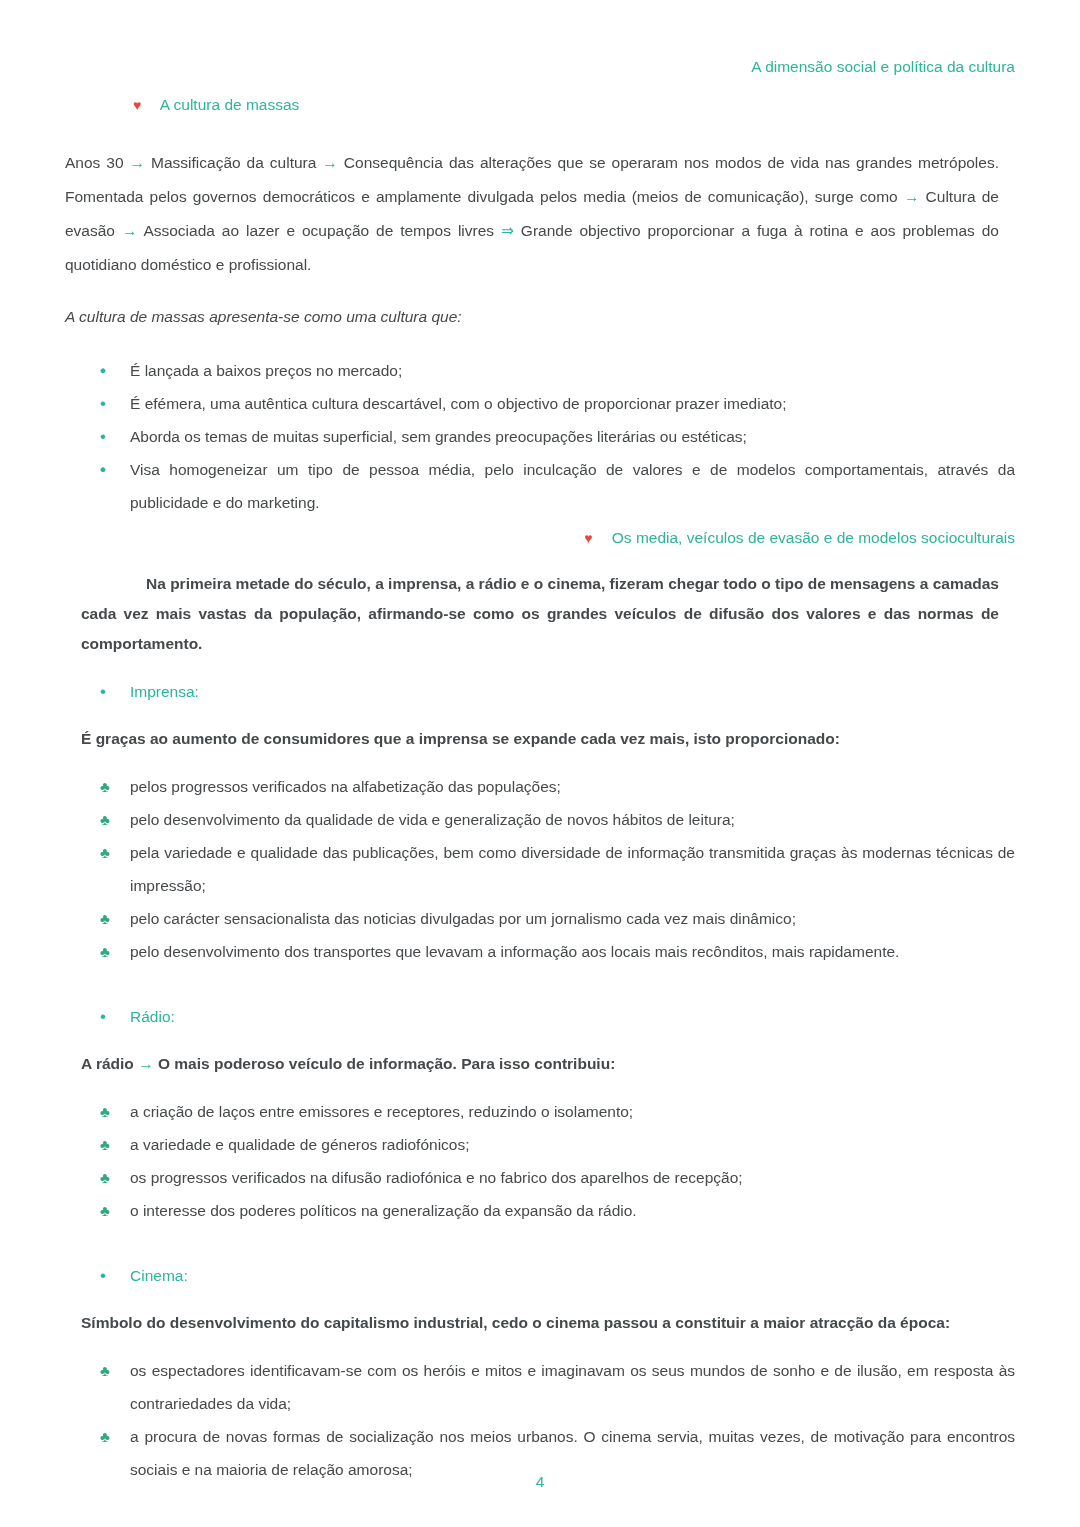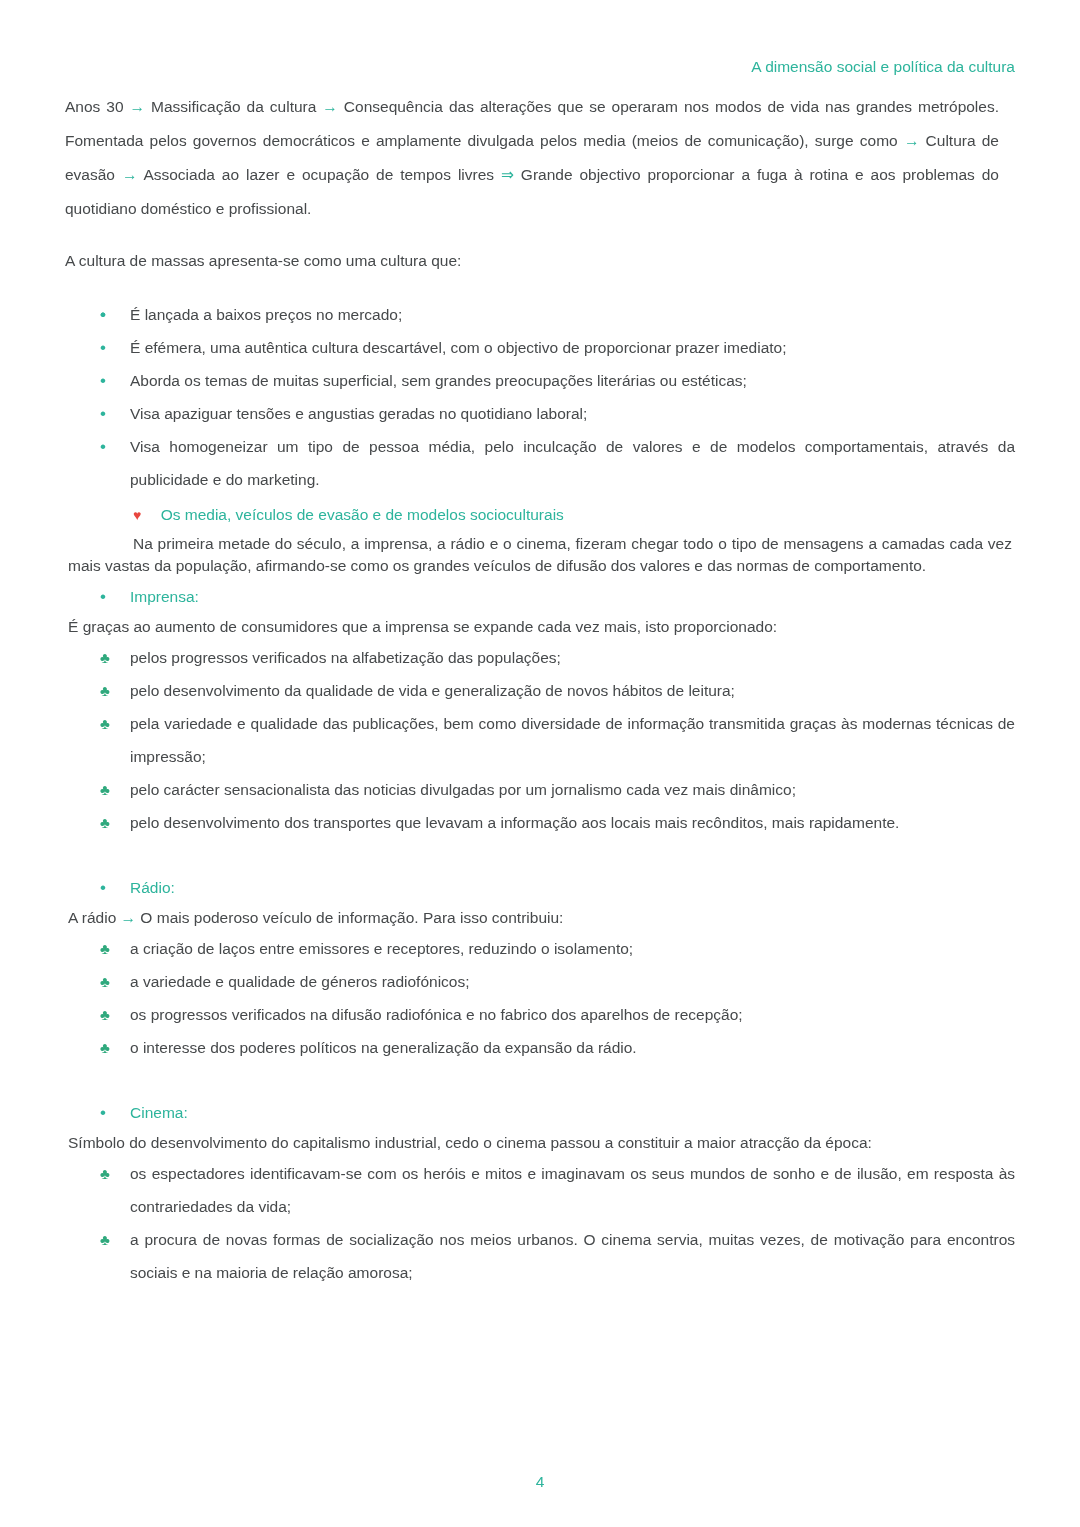--- a/index.html
+++ b/index.html
@@ -27,34 +27,34 @@
     text-align: right;
     color: var(--accent);
     line-height: 18px;
     margin-bottom: 14px;
   }
   .heart-heading {
     padding-left: 68px;
     line-height: 30px;
     margin: 0 0 26px 0;
   }
-  .heart-heading.tight { margin: 4px 0 2px 0; }
+  .heart-heading.tight { margin: 4px 0 2px 0; text-align: right; }
   .heart {
     color: var(--heart);
     margin-right: 15px;
     font-size: 14px;
   }
   .heading-text { color: var(--accent); }
   .para {
     text-align: justify;
     line-height: 34px;
     margin: 0 16px 18px 0;
   }
-  .para.lead { margin: 8px 0 20px 0; }
-  .para.flow { margin: 3px; line-height: 22px; }
+  .para.lead { margin: 8px 0 20px 0; font-style: italic; }
+  .para.flow { margin: 16px; line-height: 30px; font-weight: bold; }
   .indent-first { text-indent: 65px; }
   .accent { color: var(--accent); }
   ul.list {
     list-style: none;
     margin: 0 0 4px 0;
     padding: 0;
   }
   ul.list li {
     position: relative;
     padding-left: 65px;
@@ -84,20 +84,24 @@
     font-size: 15.5px;
   }
 </style>
 </head>
 <body>
 
 <div class="page">
 
   <div class="doc-header">A dimensão social e política da cultura</div>
 
+  <div class="heart-heading">
+    <span class="heart">♥</span>
+    <span class="heading-text">A cultura de massas</span>
+  </div>
 
   <p class="para"><span>Anos 30 </span><span class="accent">→</span><span> Massificação da cultura </span><span class="accent">→</span><span> Consequência das alterações que se operaram nos modos de vida nas grandes metrópoles. Fomentada pelos governos democráticos e amplamente divulgada pelos media (meios de comunicação), surge como </span><span class="accent">→</span><span> Cultura de evasão </span><span class="accent">→</span><span> Associada ao lazer e ocupação de tempos livres </span><span class="accent">⇒</span><span> Grande objectivo proporcionar a fuga à rotina e aos problemas do quotidiano doméstico e profissional.</span></p>
 
   <p class="para lead">A cultura de massas apresenta-se como uma cultura que:</p>
 
   <ul class="list">
     <li>
       <span class="bullet dot">•</span>
     </li>
     <li>
@@ -107,21 +111,20 @@
     <li>
       <span class="bullet dot">•</span>
       <span>É efémera, uma autêntica cultura descartável, com o objectivo de proporcionar prazer imediato;</span>
     </li>
     <li>
       <span class="bullet dot">•</span>
       <span>Aborda os temas de muitas superficial, sem grandes preocupações literárias ou estéticas;</span>
     </li>
     <li>
       <span class="bullet dot">•</span>
-      <span>Visa apaziguar tensões e angustias geradas no quotidiano laboral;</span>
     </li>
     <li>
       <span class="bullet dot">•</span>
       <span>Visa homogeneizar um tipo de pessoa média, pelo inculcação de valores e de modelos comportamentais, através da publicidade e do marketing.</span>
     </li>
   </ul>
 
   <div class="heart-heading tight">
     <span class="heart">♥</span>
     <span class="heading-text">Os media, veículos de evasão e de modelos socioculturais</span>

